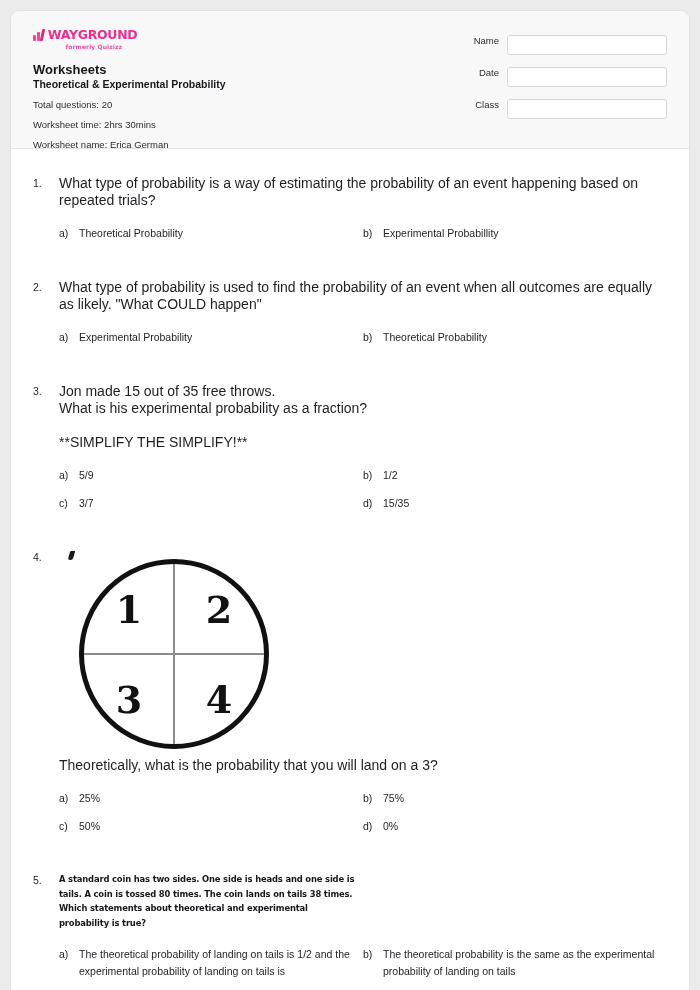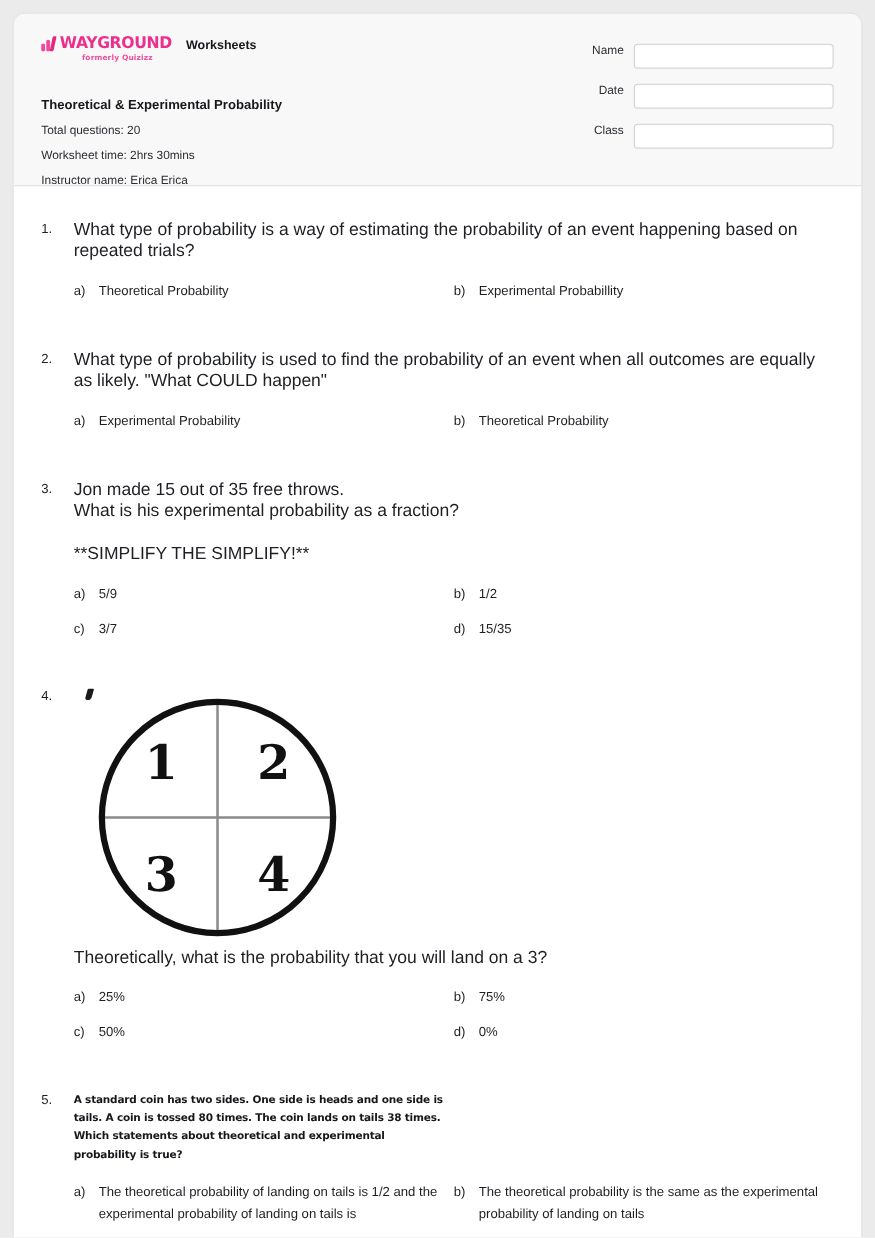--- a/index.html
+++ b/index.html
@@ -37,20 +37,21 @@
     justify-content: space-between;
     align-items: flex-start;
     height: 138px;
   }
   .header-left { width: 420px; }
   .brand-row {
     display: flex;
     align-items: flex-start;
     gap: 10px;
     height: 32px;
+    flex-direction: column;
   }
   .logo-block {
     display: flex;
     flex-direction: column;
     align-items: center;
     padding-top: 1px;
   }
   .logo-mark-row {
     display: flex;
     align-items: flex-end;
@@ -73,21 +74,21 @@
   .logo-sub {
     font-family: "DejaVu Sans", sans-serif;
     font-size: 6px;
     font-weight: bold;
     color: #ef4d9b;
     letter-spacing: 0.1px;
     margin-top: 2px;
     margin-left: 16px;
   }
   .worksheets-title {
-    font-size: 10px;
+    font-size: 13px;
     font-weight: bold;
     color: #15171a;
     line-height: 16px;
     padding-top: 2px;
   }
   .meta-title {
     font-size: 10.5px;
     font-weight: bold;
     color: #16181b;
     margin-top: 18px;
@@ -253,21 +254,21 @@
               <span class="logo-word">WAYGROUND</span>
             </div>
             <div class="logo-sub">formerly Quizizz</div>
           </div>
           <div class="worksheets-title">Worksheets</div>
         </div>
 
         <div class="meta-title">Theoretical &amp; Experimental Probability</div>
         <div class="meta-line">Total questions: 20</div>
         <div class="meta-line">Worksheet time: 2hrs 30mins</div>
-        <div class="meta-line">Instructor name: Erica Erica</div>
+        <div class="meta-line">Worksheet name: Erica German</div>
       </div>
 
       <div class="header-right">
         <div class="field-row">
           <span class="field-label">Name</span>
           <input class="field-box" type="text" placeholder="" style="">
         </div>
         <div class="field-row">
           <span class="field-label">Date</span>
           <input class="field-box" type="text" placeholder="" style="">

